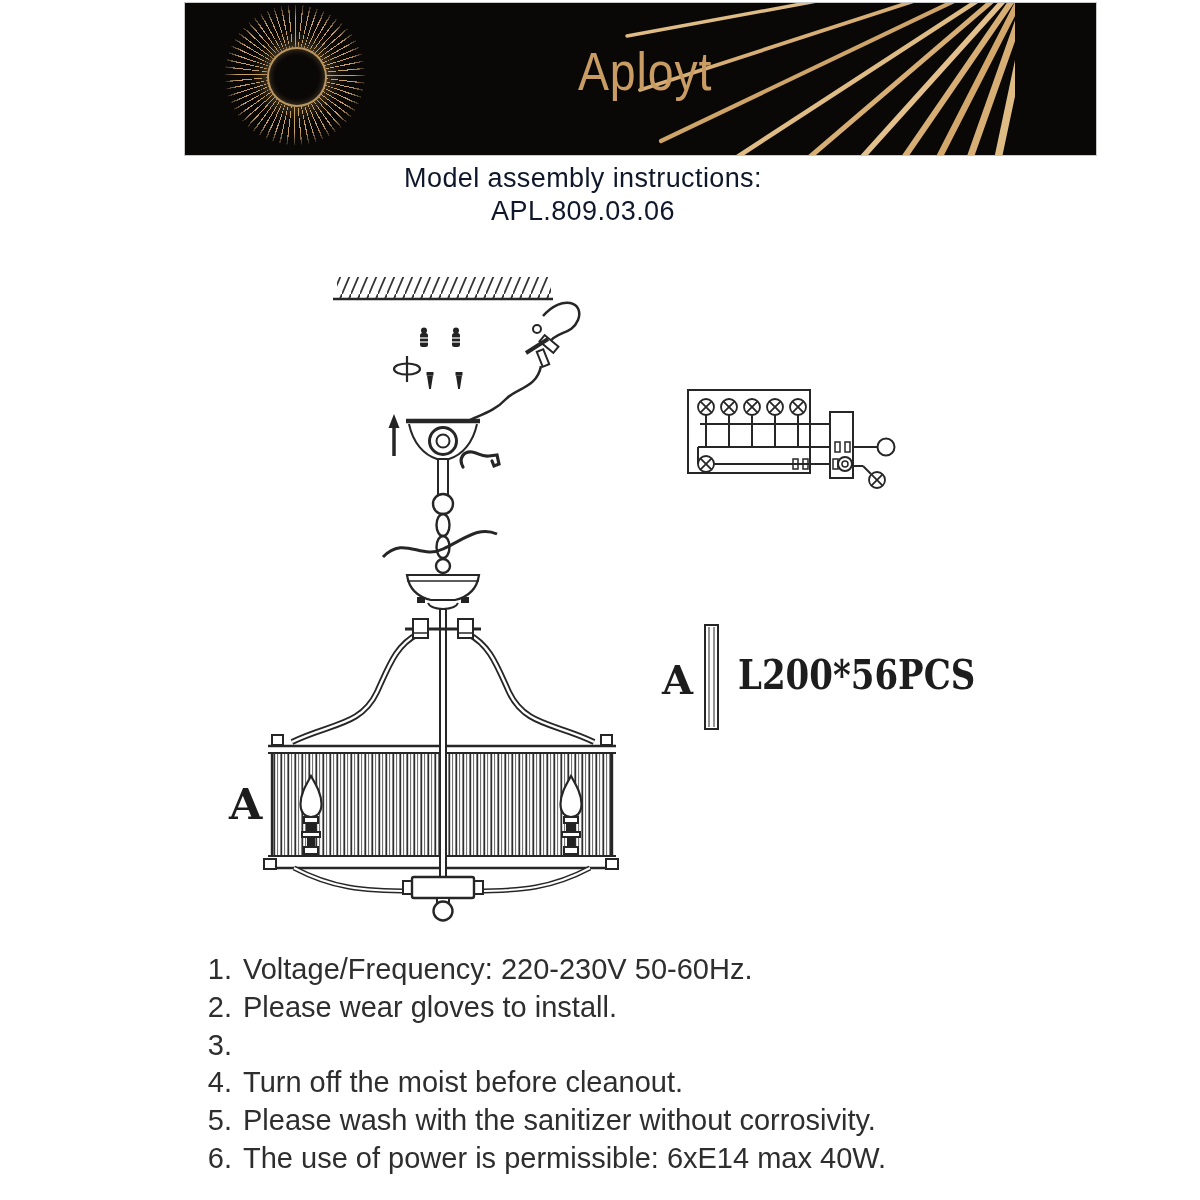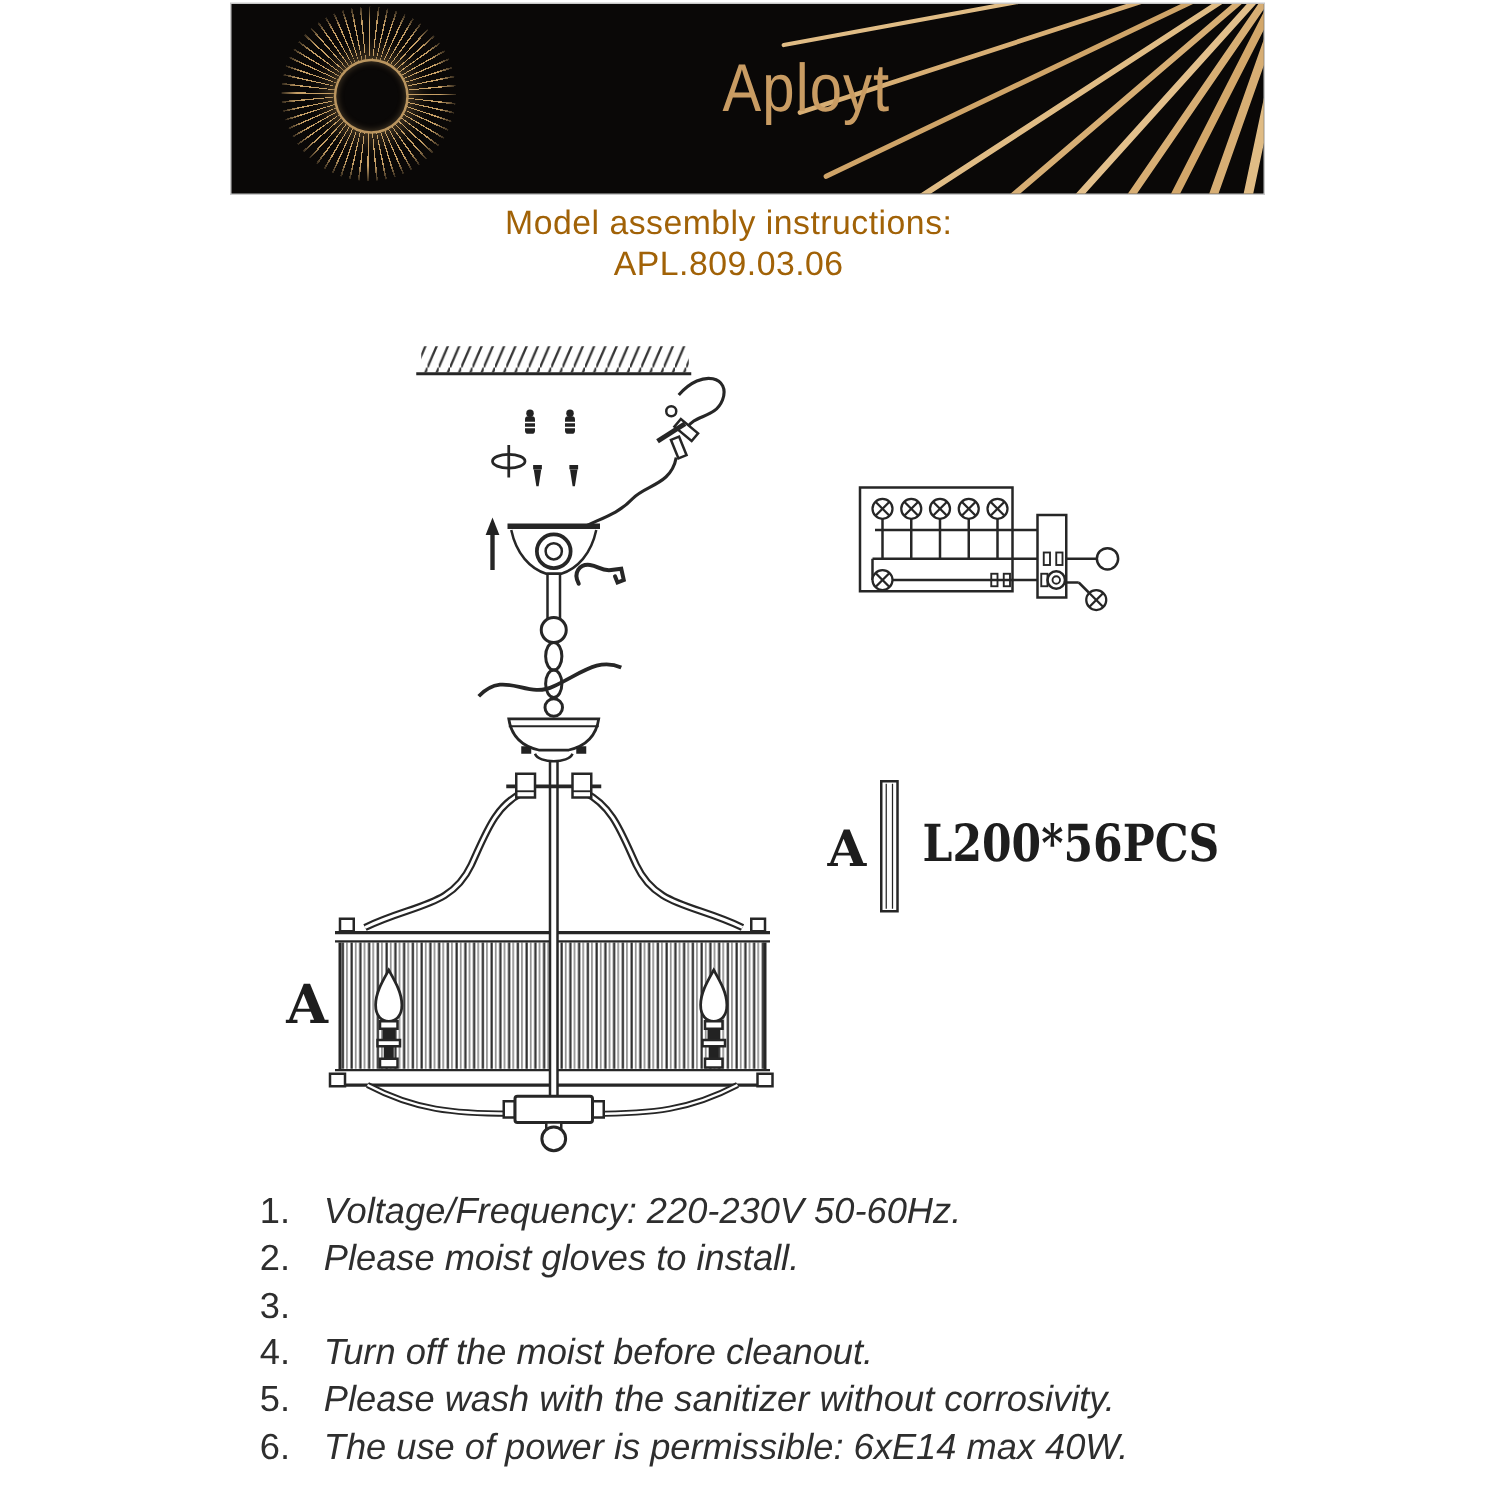--- a/index.html
+++ b/index.html
@@ -5,21 +5,21 @@
   html,body{margin:0;padding:0;}
   body{
     width:1200px;height:1200px;background:#fff;
     font-family:"Liberation Sans",sans-serif;color:var(--ink,#2e2e2e);
     position:relative;overflow:hidden;
   }
   #page{position:absolute;inset:0;background:#ffffff;}
 
   
   .banner{
-    position:absolute;left:185px;top:3px;width:826px;height:152px;
+    position:absolute;left:185px;top:3px;width:911px;height:152px;
     background:var(--banner-bg,#0a0807);overflow:hidden;
     outline:1px solid #c9c9c9;
   }
   .banner svg{position:absolute;inset:0;}
   .sunburst{
     position:absolute;left:40px;top:2px;width:140px;height:140px;border-radius:50%;
     background:repeating-conic-gradient(from 0deg,
       rgba(209,168,108,.95) 0deg 1.15deg, transparent 1.15deg 6deg);
     -webkit-mask-image:radial-gradient(circle,transparent 0 21%,#000 32% 58%,transparent 74%);
     mask-image:radial-gradient(circle,transparent 0 21%,#000 32% 58%,transparent 74%);
@@ -31,41 +31,41 @@
   }
   .brand{
     position:absolute;left:393px;top:38px;font-size:54px;font-weight:400;
     color:var(--gold,#c99c63);letter-spacing:1px;line-height:60px;
     transform:scaleX(.86);transform-origin:left center;white-space:nowrap;
   }
 
   
   .titleblock{
     position:absolute;left:183px;top:162px;width:800px;text-align:center;
-    font-size:27px;line-height:33px;font-weight:500;color:#a16207;letter-spacing:.4px;
+    font-size:27px;line-height:33px;font-weight:500;color:#0f172a;letter-spacing:.4px;
   }
 
   
   .serif-label{
     position:absolute;font-family:"DejaVu Serif","Liberation Serif",serif;
     font-weight:600;color:#1d1d1d;white-space:nowrap;
   }
   .label-a-left{left:229px;top:779px;font-size:43px;}
   .label-a-legend{left:662px;top:656px;font-size:40px;}
   .label-spec{
     left:738px;top:651px;font-size:41px;letter-spacing:0px;
     transform:scaleX(.83);transform-origin:left center;
   }
 
   
   .instr{position:absolute;left:196px;top:951px;width:840px;
     font-size:29px;line-height:37.8px;font-weight:500;color:var(--ink,#2e2e2e);}
   .instr-row{display:flex;}
   .instr-num{width:36px;text-align:right;flex:0 0 36px;}
-  .instr-text{margin-left:27px;white-space:nowrap;font-style:italic;}
+  .instr-text{margin-left:11px;white-space:nowrap;}
 
   #diagram{position:absolute;left:0;top:0;}
 </style>
 </head>
 <body>
 
 <div id="page">
 
   <div class="banner">
     <div class="sunburst"></div>
@@ -286,21 +286,21 @@
   <div class="serif-label label-a-legend">A</div>
   <div class="serif-label label-spec">L200*56PCS</div>
 
   <div class="instr">
     <div class="instr-row">
       <span class="instr-num">1.</span>
       <span class="instr-text">Voltage/Frequency: 220-230V 50-60Hz.</span>
     </div>
     <div class="instr-row">
       <span class="instr-num">2.</span>
-      <span class="instr-text">Please moist gloves to install.</span>
+      <span class="instr-text">Please wear gloves to install.</span>
     </div>
     <div class="instr-row">
       <span class="instr-num">3.</span>
     </div>
     <div class="instr-row">
       <span class="instr-num">4.</span>
       <span class="instr-text">Turn off the moist before cleanout.</span>
     </div>
     <div class="instr-row">
       <span class="instr-num">5.</span>

